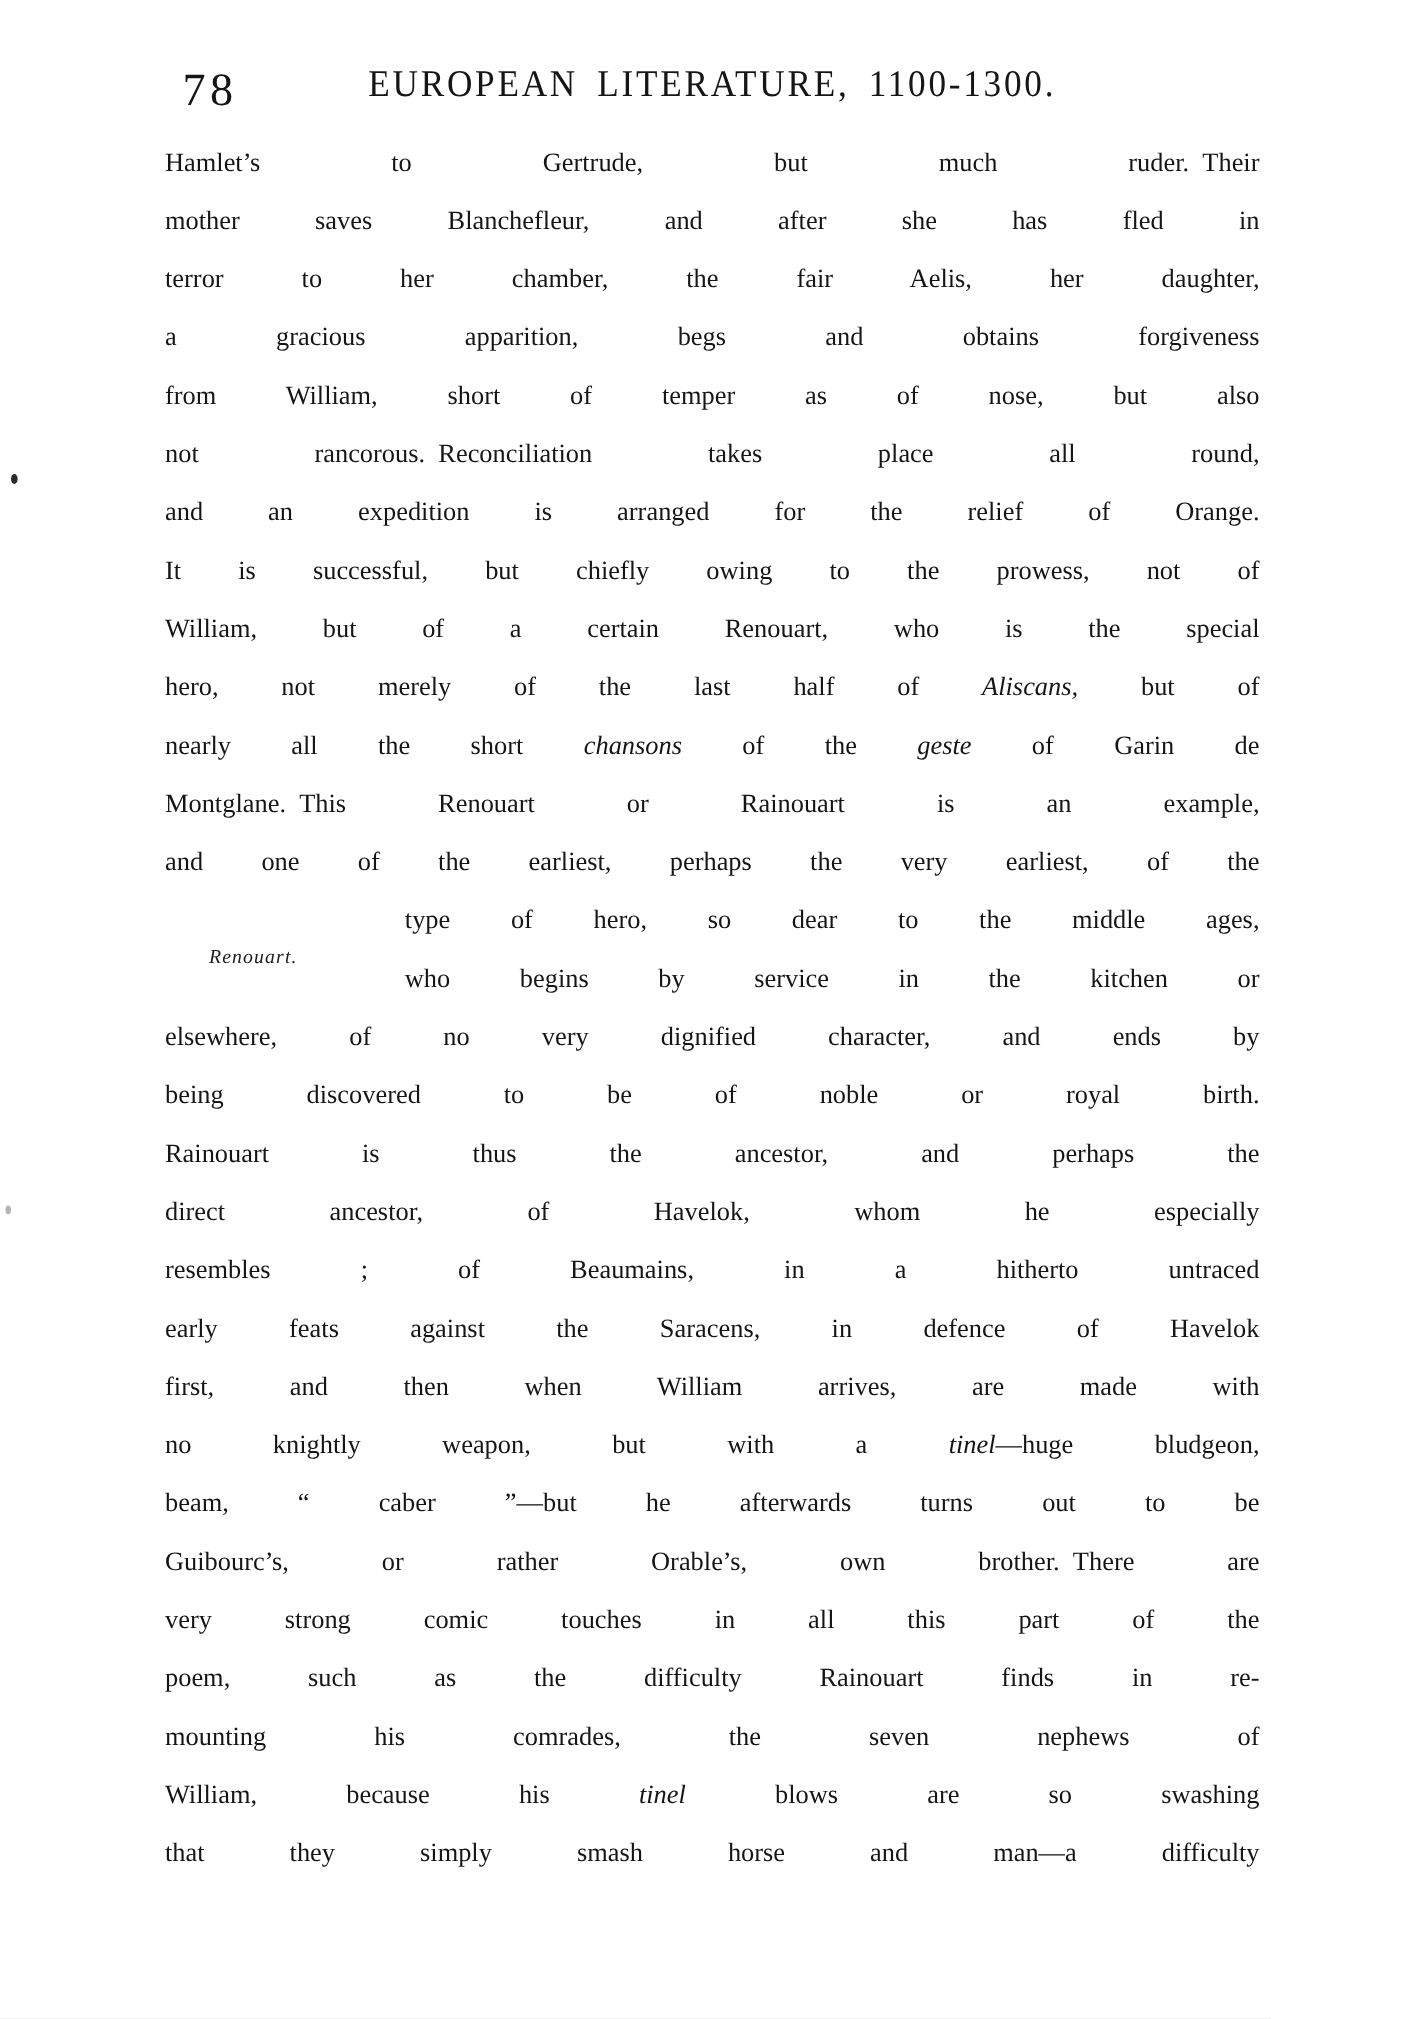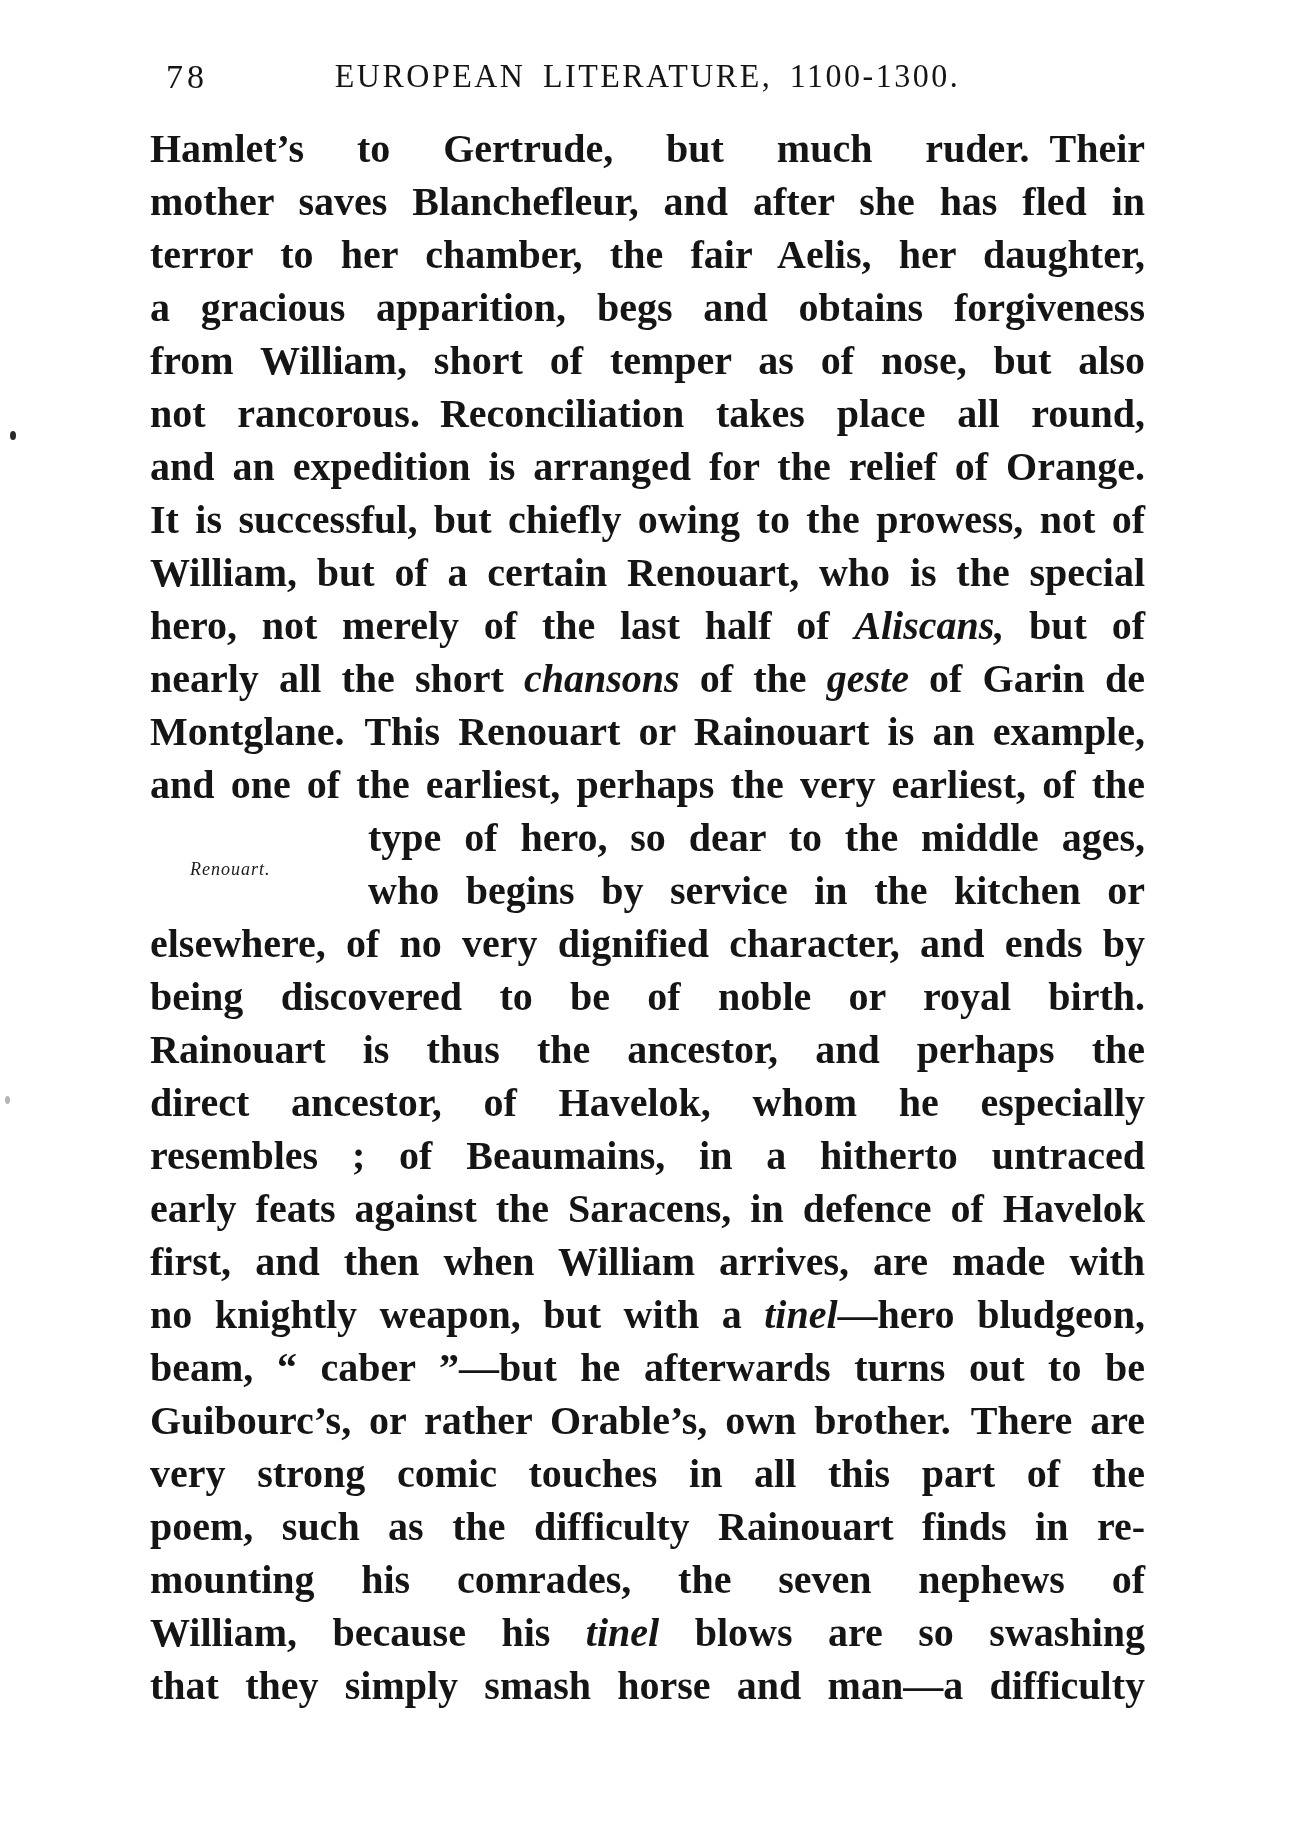--- a/index.html
+++ b/index.html
@@ -10,42 +10,41 @@
     font-family:"Liberation Serif", serif;
     color:#151515;
     overflow:hidden;
   }
   .header-row {
     position:absolute;
     top:56px; left:150px; width:995px; height:44px;
   }
   .page-number {
     position:absolute; left:16px; top:2px;
-    font-size:34px; letter-spacing:4px;
+    font-size:42px; letter-spacing:4px;
   }
   .running-title {
     position:absolute; left:0; right:0; top:0;
     text-align:center;
     font-size:32px; letter-spacing:2.5px; word-spacing:7px;
     white-space:nowrap;
     transform:scaleY(1.07);
     transform-origin:top center;
   }
   .body-text {
     position:absolute;
     left:150px; top:122px; width:995px;
   }
   .line {
     height:53px; line-height:53px;
-    font-size:40px;
+    font-size:24px;
     text-align:justify;
     text-align-last:justify;
     -moz-text-align-last:justify;
     white-space:normal;
-    font-weight:bold;
   }
   .line.indent { padding-left:218px; }
   .it { font-style:italic; }
   .sidenote {
     position:absolute;
     left:40px; top:737px;
     font-style:italic;
     font-size:18px; letter-spacing:1px;
     color:#1c1c1c;
   }
@@ -81,21 +80,21 @@
       <div class="line"><span>and one of the earliest, perhaps the very earliest, of the</span></div>
       <div class="line indent"><span>type of hero, so dear to the middle ages,</span></div>
       <div class="line indent"><span>who begins by service in the kitchen or</span></div>
       <div class="line"><span>elsewhere, of no very dignified character, and ends by</span></div>
       <div class="line"><span>being discovered to be of noble or royal birth.</span></div>
       <div class="line"><span>Rainouart is thus the ancestor, and perhaps the</span></div>
       <div class="line"><span>direct ancestor, of Havelok, whom he especially</span></div>
       <div class="line"><span>resembles ; of Beaumains, in a hitherto untraced</span></div>
       <div class="line"><span>early feats against the Saracens, in defence of Havelok</span></div>
       <div class="line"><span>first, and then when William arrives, are made with</span></div>
-      <div class="line"><span>no knightly weapon, but with a </span><span class="it">tinel</span><span>—hero bludgeon,</span></div>
+      <div class="line"><span>no knightly weapon, but with a </span><span class="it">tinel</span><span>—huge bludgeon,</span></div>
       <div class="line"><span>beam, “ caber ”—but he afterwards turns out to be</span></div>
       <div class="line"><span>Guibourc’s, or rather Orable’s, own brother. There are</span></div>
       <div class="line"><span>very strong comic touches in all this part of the</span></div>
       <div class="line"><span>poem, such as the difficulty Rainouart finds in re-</span></div>
       <div class="line"><span>mounting his comrades, the seven nephews of</span></div>
       <div class="line"><span>William, because his </span><span class="it">tinel</span><span> blows are so swashing</span></div>
       <div class="line"><span>that they simply smash horse and man—a difficulty</span></div>
     </div>
 
   <div class="speck speck-1"></div>

